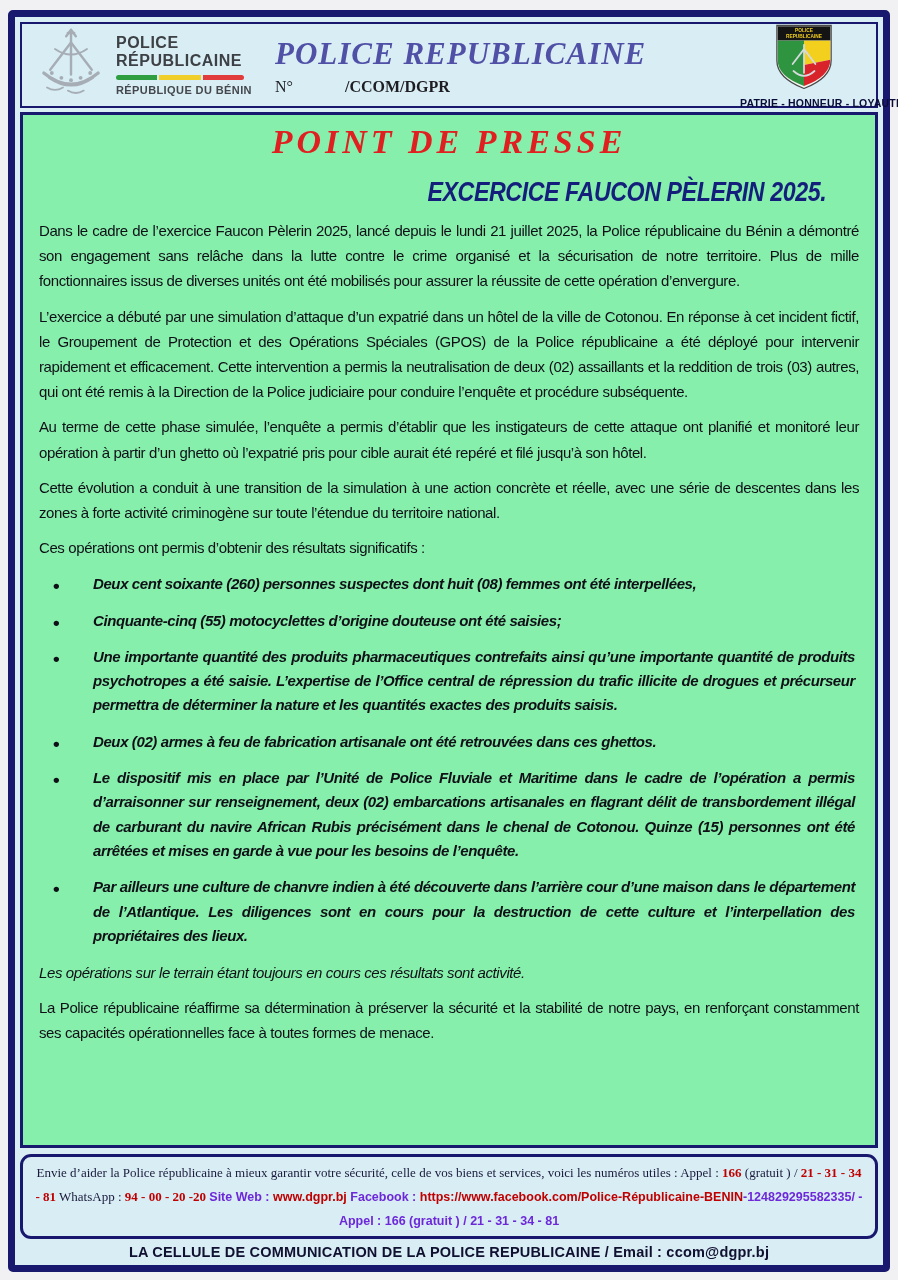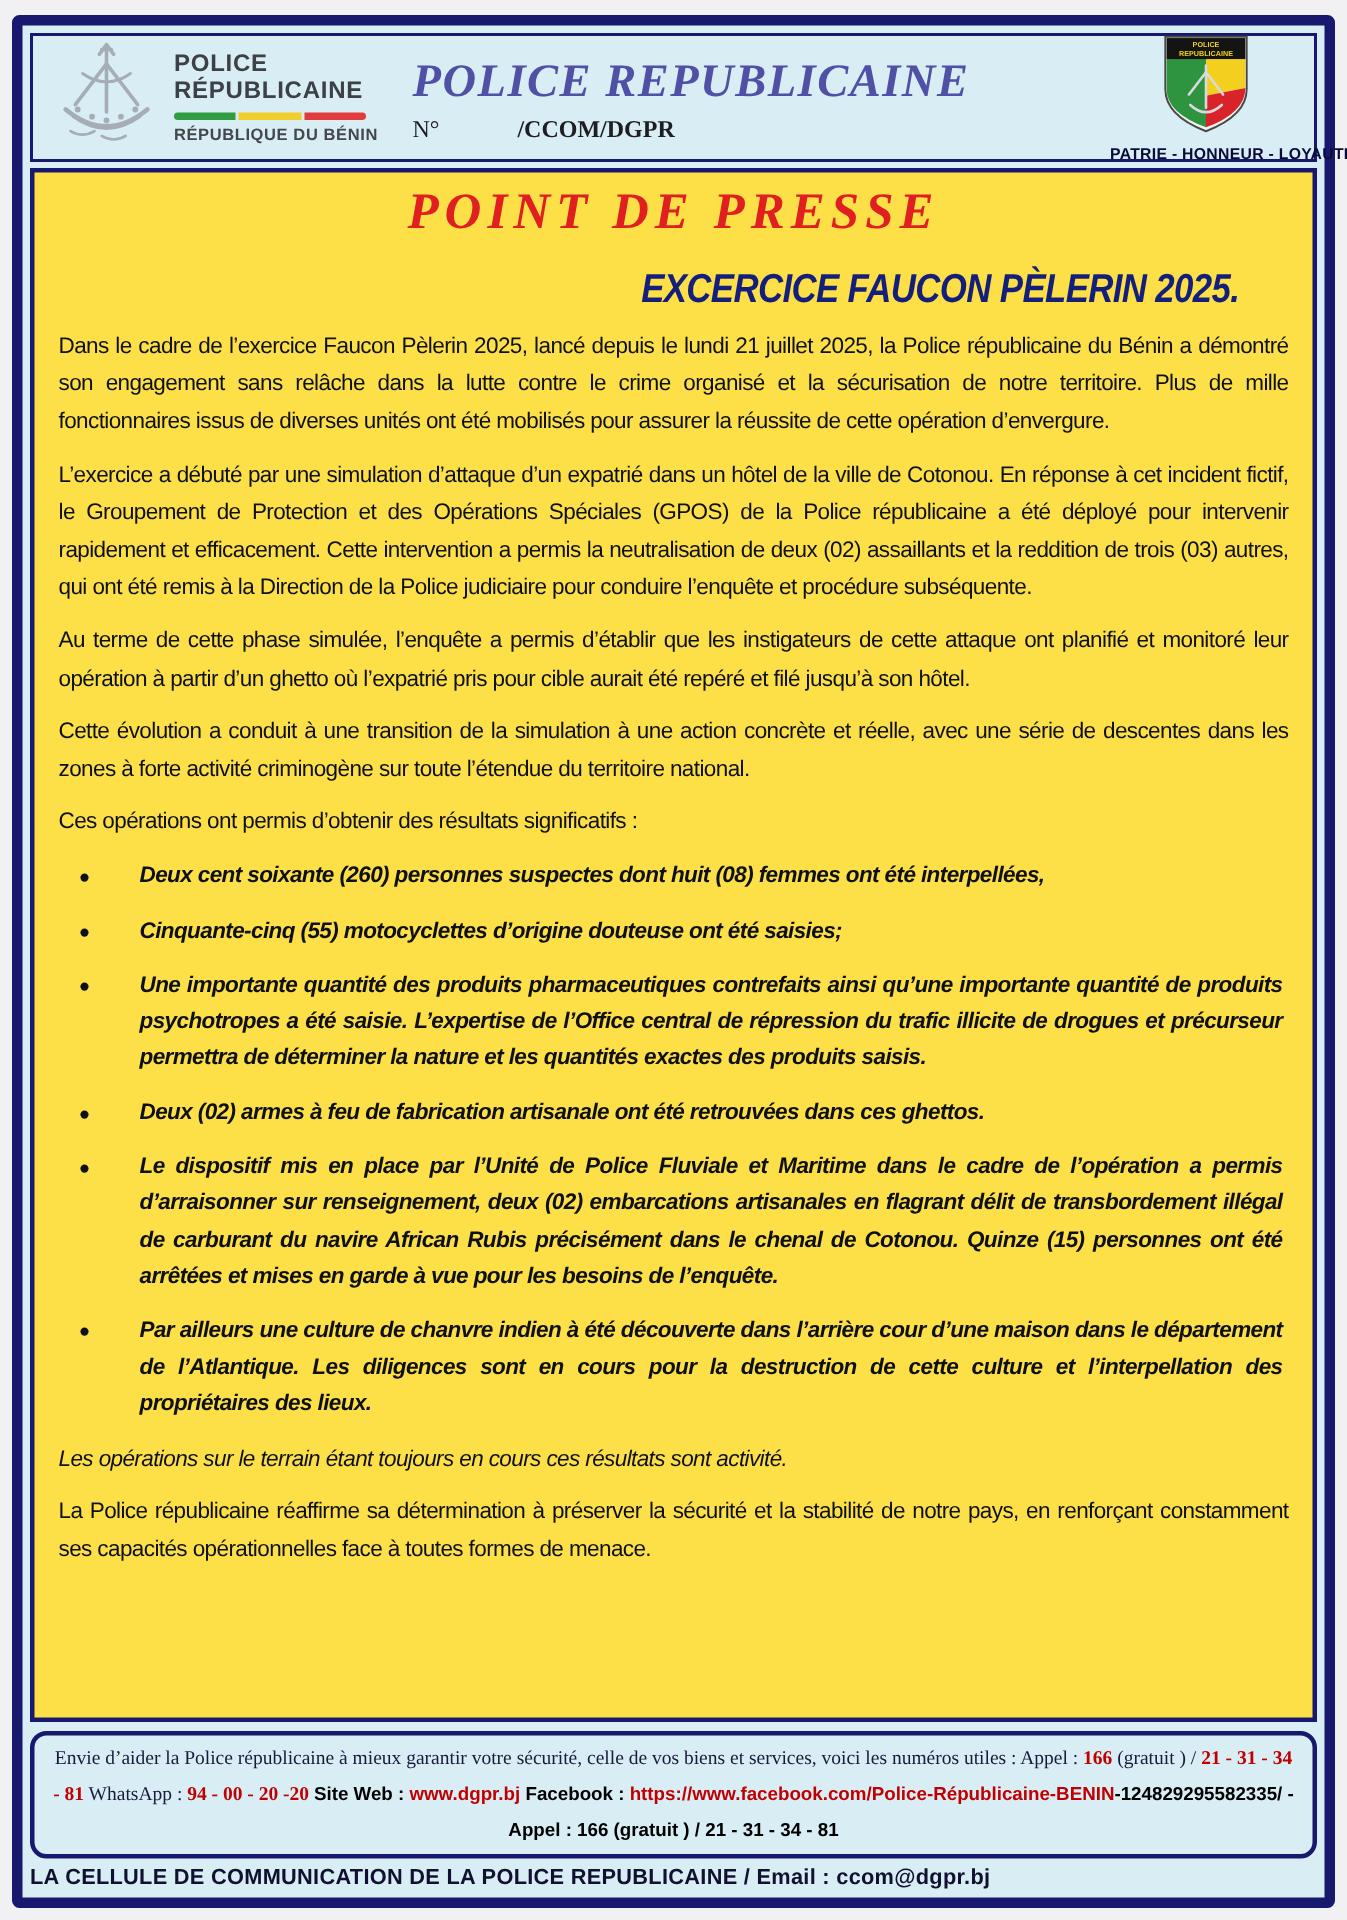--- a/index.html
+++ b/index.html
@@ -55,21 +55,21 @@
   .header-right{width:128px;flex:0 0 auto;text-align:center;}
   .shield{width:62px;height:62px;display:inline-block;}
   .motto{
     margin-top:1px;font-size:10.5px;font-weight:800;color:#0b0b38;
     letter-spacing:.2px;white-space:nowrap;
   }
   
   .body-box{
     box-sizing:border-box;
     border:3px solid #18186e;
-    background:#fde047;
+    background:#86efac;
     margin-top:4px;
     flex:1 1 auto;overflow:hidden;
     padding:2px 16px 0;
   }
   .press-title{
     text-align:center;
     font-family:"Liberation Serif",serif;
     font-style:italic;font-weight:800;font-size:34px;
     letter-spacing:4px;color:#e02020;
     margin-top:6px;
@@ -98,24 +98,24 @@
   .contact-box{
     box-sizing:border-box;
     border:3px solid #18186e;border-radius:11px;
     background:#d8edf4;
     padding:3px 10px 4px;
     text-align:center;
     line-height:1.5;
   }
   .seg-serif-dark{font-family:"Liberation Serif",serif;font-size:13px;color:#1a1a3c;}
   .seg-serif-red{font-family:"Liberation Serif",serif;font-size:13px;color:#c00000;font-weight:700;}
-  .seg-sans-dark{font-family:"Liberation Sans",sans-serif;font-size:12.5px;color:#000000;font-weight:600;text-align:right;}
+  .seg-sans-dark{font-family:"Liberation Sans",sans-serif;font-size:12.5px;color:#6d28d9;font-weight:600;text-align:right;}
   .seg-sans-red{font-family:"Liberation Sans",sans-serif;font-size:12.5px;color:#c00000;font-weight:700;}
   .cellule-line{
-    margin-top:5px;
+    text-align:center;margin-top:5px;
     font-size:14.5px;font-weight:800;color:#101030;letter-spacing:.2px;
   }
 </style>
 </head>
 <body>
 
 <div class="frame">
 
   <div class="header-box">
     <div class="logo-left">

